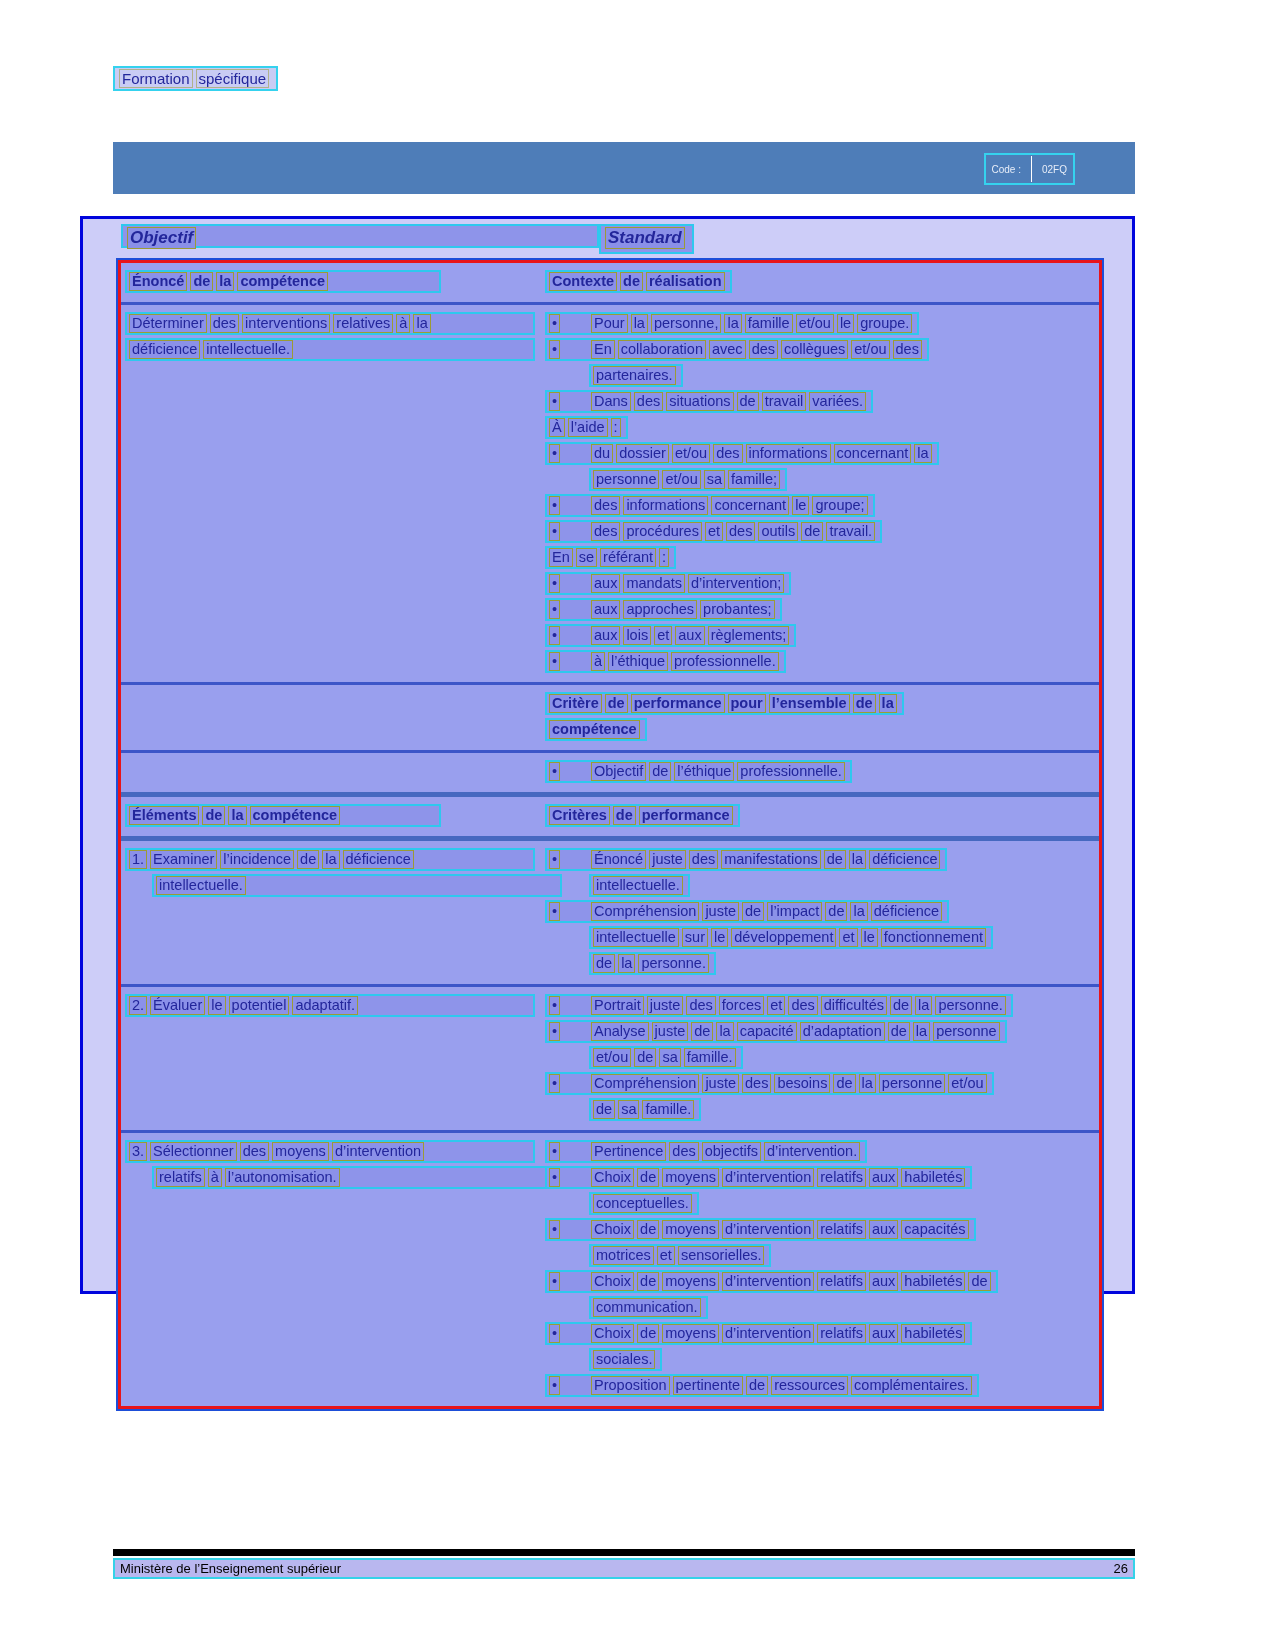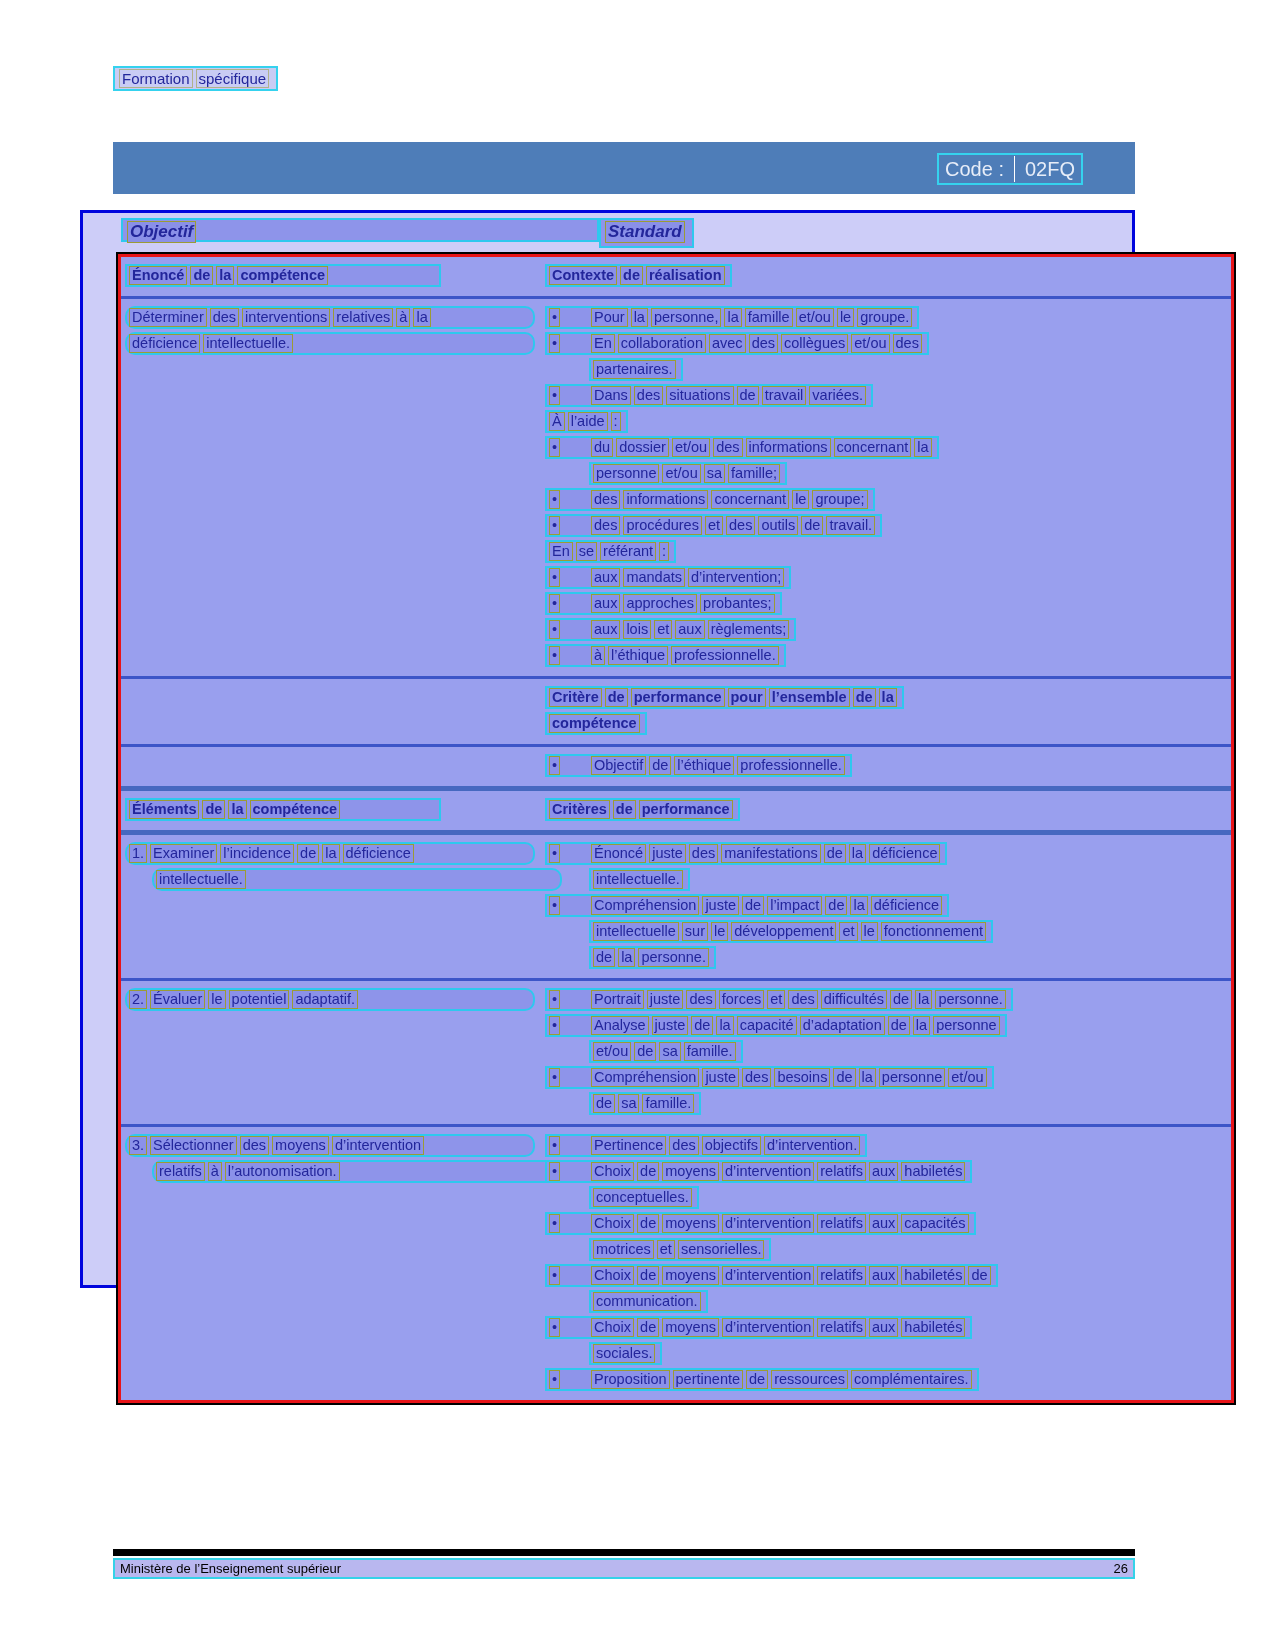--- a/index.html
+++ b/index.html
@@ -6,47 +6,47 @@
   #page{position:relative;width:1275px;height:1651px;background:#ffffff;
         font-family:"Liberation Sans",sans-serif;color:#23269b;}
 
   
   .top-label{position:absolute;left:113px;top:66px;background:#c9ccf4;
     border:2px solid #35d2ee;padding:1px 4px;font-size:15px;color:#474c6e;white-space:nowrap;text-decoration:underline;}
   .top-label .w{background:transparent;border:1px solid rgba(155,155,53,.55);}
 
   
   .band{position:absolute;left:113px;top:142px;width:1022px;height:52px;background:#4e7db8;}
-  .code-box{position:absolute;right:52px;top:11px;border:2px solid #35d2ee;
-    display:flex;align-items:center;font-size:20px;color:#e7edf8;padding:1px 6px;}
+  .code-box{position:absolute;right:60px;top:11px;border:2px solid #35d2ee;
+    display:flex;align-items:center;font-size:10px;color:#e7edf8;padding:1px 6px;}
   .code-box .sep{width:1px;height:26px;background:#ffffff;margin:0 10px;}
 
   
-  .outer-box{position:absolute;left:80px;top:210px;width:1049px;height:1072px;
+  .outer-box{position:absolute;left:80px;top:216px;width:1049px;height:1072px;
     background:#cdcdf8;border:3px solid #0004dd;box-sizing:content-box;}
 
   
   .obj-row{display:flex;margin:5px 0 4px 38px;}
   .obj-box{border:2px solid #2ec8ee;background:#8e94ea;padding:1px 4px;height:24px;}
   .obj-long{width:478px;box-sizing:border-box;}
   .title-text{font-size:17px;font-weight:bold;font-style:italic;color:#3b49cc;white-space:nowrap;}
   .title-text .w{background:#8a90e8;border:1px solid #9b9b35;}
 
   
-  .maintable{margin:2px 0 0 33px;width:1120px;border:2px solid #000000;box-sizing:border-box;}
+  .maintable{margin:2px 0 0 33px;width:988px;border:2px solid #1d4ed8;box-sizing:border-box;}
   .red-wrap{border:3px solid #e81419;background:#999fee;}
   .trow{display:grid;grid-template-columns:420px 1fr;}
   .cell{padding:7px 6px 6px 4px;min-height:10px;}
   .sep{height:3px;background:#3c55c8;}
   .sep.thick{height:5px;background:#4668c0;}
 
   
   .line{border:2px solid #2ec8ee;background:#8e94ea;padding:0 2px;margin-bottom:3px;
     width:fit-content;white-space:nowrap;font-size:14.5px;line-height:17px;}
-  .line.full{width:100%;box-sizing:border-box;border-radius:10px;}
+  .line.full{width:100%;box-sizing:border-box;}
   .line.wide{width:316px;box-sizing:border-box;}
   .line.cont{margin-left:44px;}
   .line.cont2{margin-left:27px;}
   .w{display:inline-block;background:#8b91e9;border:1px solid #9b9b35;
      padding:0 2px;margin-right:3px;color:#23269b;}
   .bullet{width:7px;padding:0 1px;margin-right:31px;text-align:center;}
   .bold .w{font-weight:bold;}
 
   
   .footer-rule{position:absolute;left:113px;top:1549px;width:1022px;height:7px;background:#000000;}

